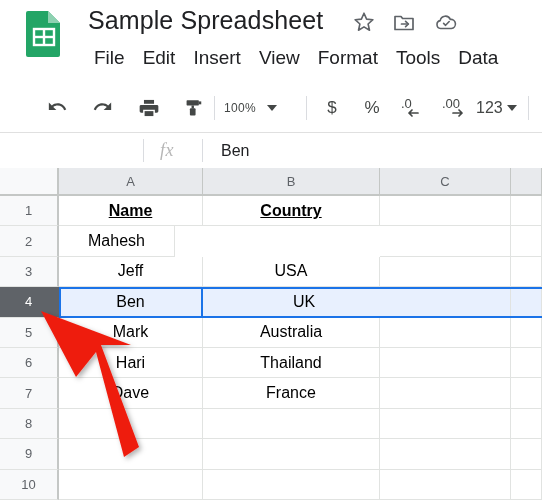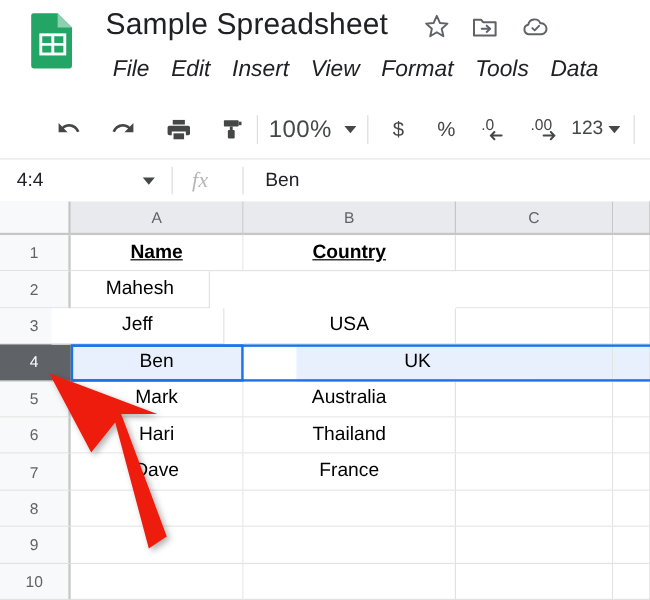--- a/index.html
+++ b/index.html
@@ -51,21 +51,20 @@
   #move-icon  { left: 392px; }
   #cloud-icon { left: 434px; }
 
   .menubar {
     position: absolute;
     left: 88px; top: 44px;
     display: flex;
     align-items: flex-end;
     gap: 0px;
     white-space: nowrap;
-    font-style: italic;
   }
   .menu-item {
     font-size: 19px;
     color: #202124;
     padding: 0 9px;
     cursor: default;
     line-height: 28px;
   }
   .menu-item:first-child { padding-left: 6px; }
 
@@ -104,21 +103,21 @@
 
   #zoom-control {
     position: absolute;
     left: 224px; top: 11px;
     display: flex;
     align-items: center;
     gap: 11px;
     height: 26px;
   }
   #zoom-value {
-    font-size: 20px;
+    font-size: 12px;
     color: #444746;
     letter-spacing: 0.3px;
   }
 
   .tb-text-btn {
     position: absolute;
     top: 11px;
     height: 26px;
     display: flex;
     align-items: center;
@@ -417,24 +416,20 @@
 
     <div id="more-formats-button">
       <span>123</span>
       <span class="caret"></span>
     </div>
 
     <div class="tb-sep" id="sep-3"></div>
   </div>
 
   <div class="formulabar">
-    <div id="name-box">
-      <span id="name-box-value">4:4</span>
-      <span class="caret"></span>
-    </div>
     <div id="fb-sep-1"></div>
     <div id="fx-icon">fx</div>
     <div id="fb-sep-2"></div>
     <div id="formula-input">Ben</div>
   </div>
 
   <div id="grid">
     <div id="corner-cell"></div>
     <div id="grid-col-headers">
         <div class="col-header" style="left: 59px; width: 144px;">A</div>
@@ -456,26 +451,26 @@
       </div>
     <div id="grid-cells">
         <div class="cell header-cell" style="left: 59px; width: 144px; top: 28px; height: 30.4px;">Name</div>
         <div class="cell header-cell" style="left: 203px; width: 177px; top: 28px; height: 30.4px;">Country</div>
         <div class="cell header-cell" style="left: 380px; width: 131px; top: 28px; height: 30.4px;"></div>
         <div class="cell" style="left: 511px; width: 31px; top: 28px; height: 30.4px;"></div>
         <div class="cell" style="left: 59px; width: 116px; top: 58.4px; height: 30.4px;">Mahesh</div>
         <div class="cell" style="left: 203px; width: 177px; top: 58.4px; height: 30.4px; margin-top: 32px;">India</div>
         <div class="cell" style="left: 380px; width: 131px; top: 58.4px; height: 30.4px;"></div>
         <div class="cell" style="left: 511px; width: 31px; top: 58.4px; height: 30.4px;"></div>
-        <div class="cell" style="left: 43px; width: 144px; top: 88.8px; height: 30.4px;">Jeff</div>
+        <div class="cell" style="left: 59px; width: 144px; top: 88.8px; height: 30.4px;">Jeff</div>
         <div class="cell" style="left: 203px; width: 177px; top: 88.8px; height: 30.4px;">USA</div>
         <div class="cell" style="left: 380px; width: 131px; top: 88.8px; height: 30.4px;"></div>
         <div class="cell" style="left: 511px; width: 31px; top: 88.8px; height: 30.4px;"></div>
         <div class="cell row-selected" style="left: 59px; width: 144px; top: 119.2px; height: 30.4px;">Ben</div>
-        <div class="cell row-selected" style="left: 203px; width: 203px; top: 119.2px; height: 30.4px; margin-left: 44px;">UK</div>
+        <div class="cell row-selected" style="left: 203px; width: 203px; top: 119.2px; height: 30.4px;">UK</div>
         <div class="cell row-selected" style="left: 380px; width: 131px; top: 119.2px; height: 30.4px;"></div>
         <div class="cell row-selected" style="left: 511px; width: 31px; top: 119.2px; height: 30.4px;"></div>
         <div class="cell" style="left: 59px; width: 144px; top: 149.6px; height: 30.4px;">Mark</div>
         <div class="cell" style="left: 203px; width: 177px; top: 149.6px; height: 30.4px;">Australia</div>
         <div class="cell" style="left: 380px; width: 131px; top: 149.6px; height: 30.4px;"></div>
         <div class="cell" style="left: 511px; width: 31px; top: 149.6px; height: 30.4px;"></div>
         <div class="cell" style="left: 59px; width: 144px; top: 180px; height: 30.4px;">Hari</div>
         <div class="cell" style="left: 203px; width: 177px; top: 180px; height: 30.4px;">Thailand</div>
         <div class="cell" style="left: 380px; width: 131px; top: 180px; height: 30.4px;"></div>
         <div class="cell" style="left: 511px; width: 31px; top: 180px; height: 30.4px;"></div>

